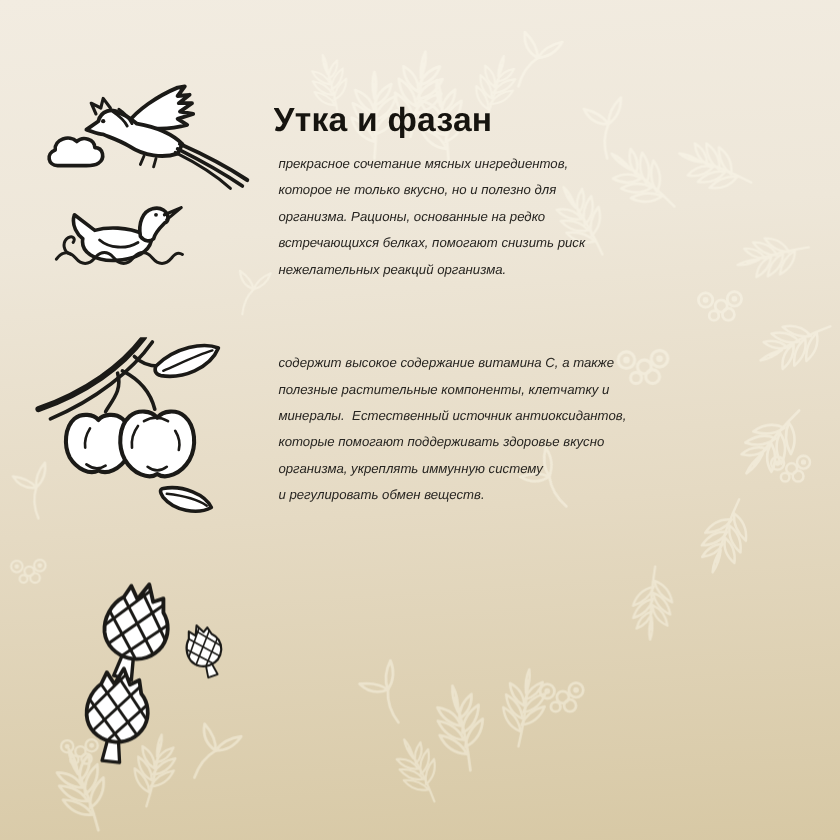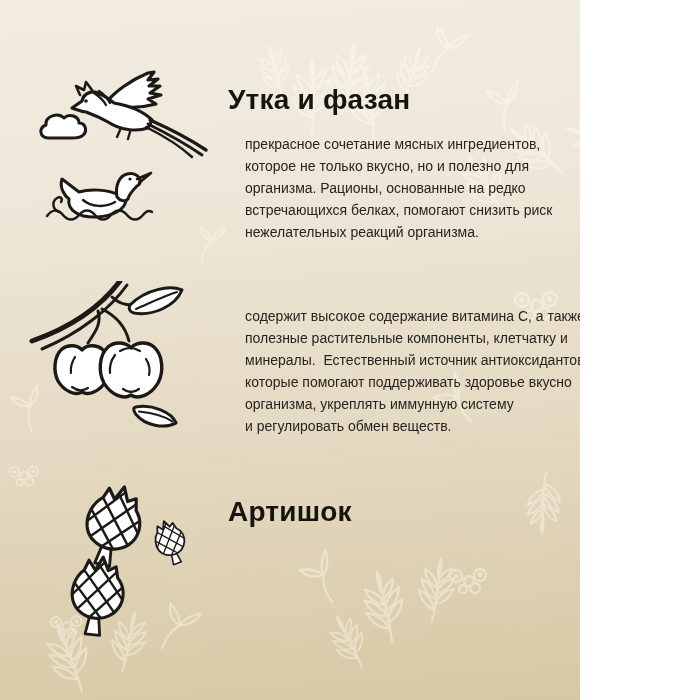--- a/index.html
+++ b/index.html
@@ -1,34 +1,34 @@
 <!DOCTYPE html>
 <html><head>
 <meta charset="utf-8">
 <style>
   html,body{margin:0;padding:0;background:#ffffff;}
   .stage{
     position:relative;
-    width:580px;height:700px;
+    width:700px;height:700px;
     overflow:hidden;
     background:linear-gradient(176deg,#f2ece1 0%,#eee7d9 28%,#e5dac3 60%,#d7c8a4 100%);
     font-family:"Liberation Sans","DejaVu Sans",sans-serif;
   }
   .bg-pattern{position:absolute;left:0;top:0;width:700px;height:700px;}
   .ill{position:absolute;}
   .stext{position:absolute;left:228px;width:442px;}
   .stext h2{
     margin:0 0 10px 0;
     font-size:28px;line-height:1.15;font-weight:700;
     letter-spacing:.2px;color:#16140f;
   }
   .stext .body{
-    margin:17px;
-    font-size:14px;line-height:22px;font-weight:400;
-    color:#262420;white-space:pre-wrap;
+    margin:4px;
+    font-size:11px;line-height:22px;font-weight:400;
+    color:#262420;white-space:pre-wrap;font-style:italic;
   }
   .ink{stroke:#1b1a17;fill:none;stroke-linecap:round;stroke-linejoin:round;}
   .inkf{stroke:#1b1a17;fill:#ffffff;stroke-linecap:round;stroke-linejoin:round;}
 </style>
 </head>
 <body>
 
 <div class="stage">
 
   <svg class="bg-pattern" viewBox="0 0 700 700">
@@ -190,17 +190,16 @@
             <path d="M36,-26 L-24,40 M26,-40 L-30,24 M12,-50 L-34,6 M-4,-54 L-36,-14"></path>
           </g>
         </g>
       </defs>
       <use href="#achoke" transform="translate(82,47) rotate(14) scale(0.95)"></use>
       <use href="#achoke" transform="translate(141,62) rotate(-20) scale(0.52)"></use>
       <use href="#achoke" transform="translate(67,117) rotate(6) scale(0.92)"></use>
     </svg>
 
     <div class="stext" style="top:496px;">
-      <h2>Артишок</h2>
     </div>
   </section>
 
 </div>
 
 </body></html>

